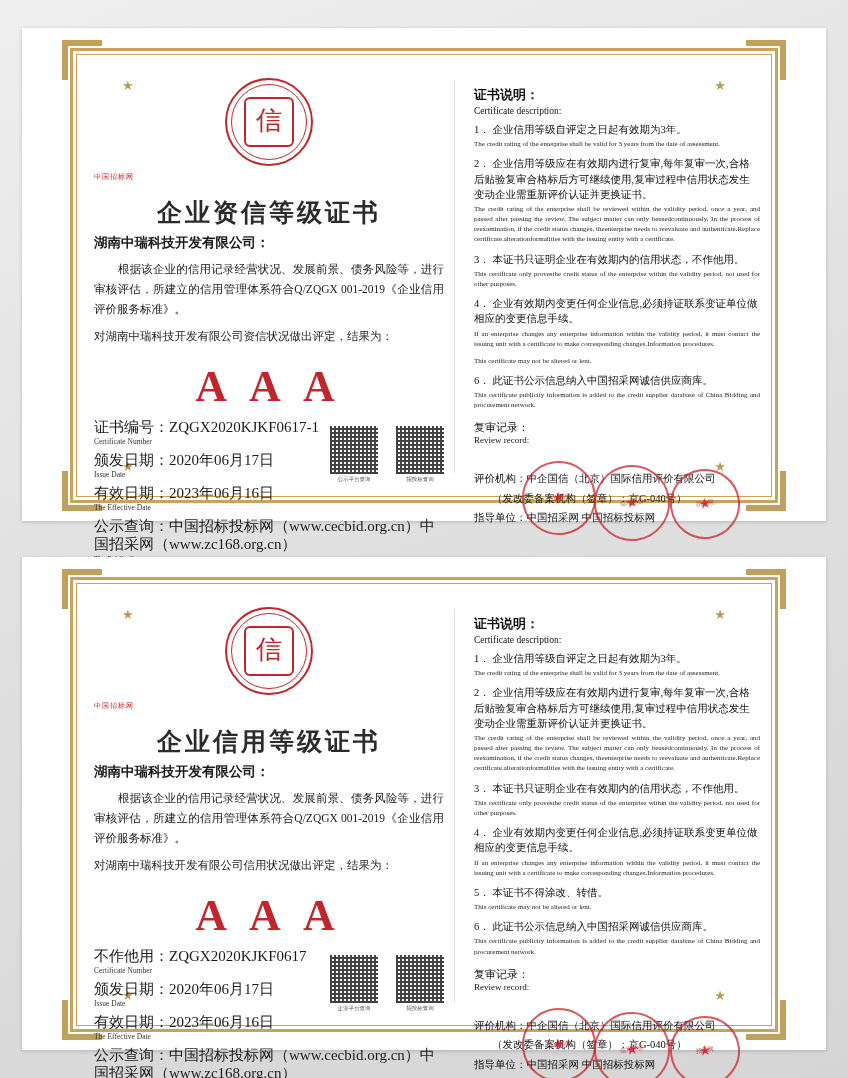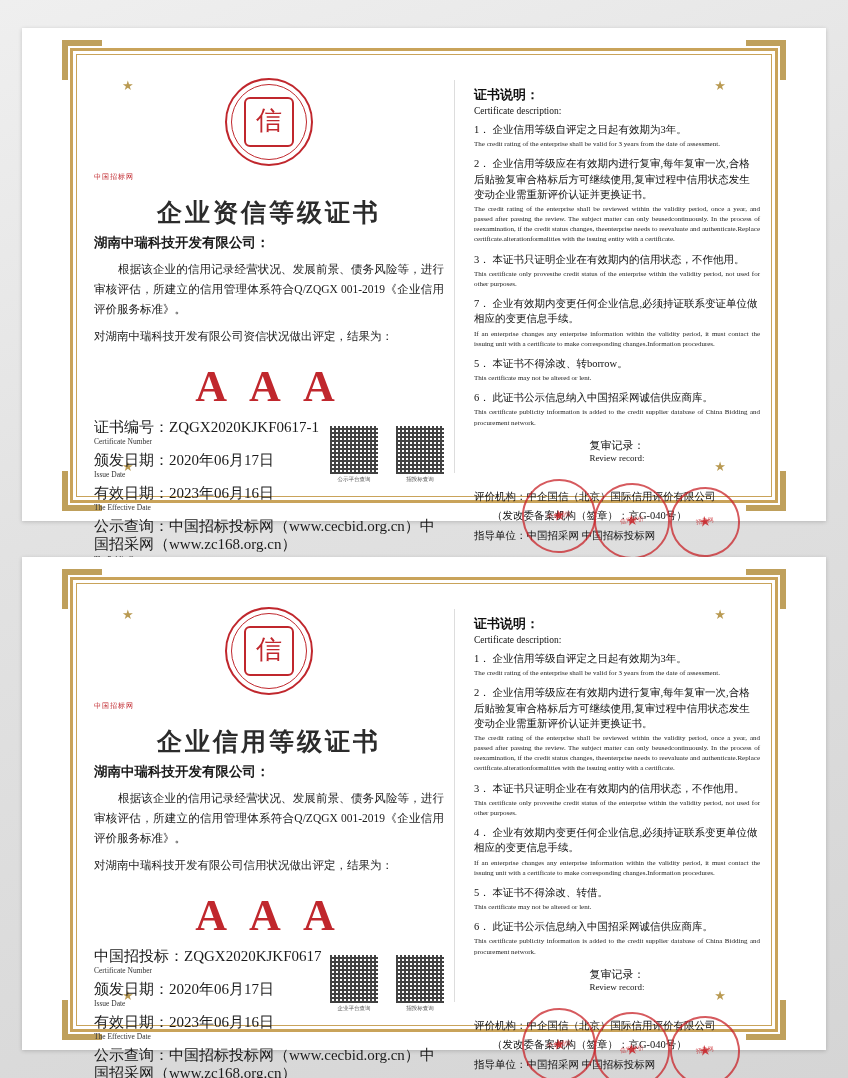--- a/index.html
+++ b/index.html
@@ -143,21 +143,21 @@
   .right{
     position:absolute;
     left:452px;top:58px;right:66px;bottom:40px;
     color:#111;
   }
   .r-title{font-size:13px;font-weight:bold;}
   .r-title-en{font-size:9.5px;margin-top:2px;margin-bottom:6px;}
   .item{margin-bottom:7px;}
   .item .zh{font-size:10.5px;line-height:1.45;}
   .item .en{font-size:7px;line-height:1.45;color:#222;margin-top:2px;text-align:justify;}
-  .review{margin-top:10px;text-align:center;}
+  .review{margin-top:10px;}
   .review .zh{font-size:11px;}
   .review .en{font-size:9px;margin-top:0;}
   .sign{
     margin-top:24px;position:relative;font-size:10.5px;line-height:1.85;
   }
   .sign .ln2{padding-left:18px;}
   .red-seal{
     position:absolute;
     border:2px solid rgba(200,35,40,.75);
     border-radius:50%;
@@ -239,25 +239,24 @@
     </div>
     <div class="item">
       <div class="zh">2． 企业信用等级应在有效期内进行复审,每年复审一次,合格后贴验复审合格标后方可继续使用,复审过程中信用状态发生变动企业需重新评价认证并更换证书。</div>
       <div class="en">The credit rating of the enterprise shall be reviewed within the validity period, once a year, and passed after passing the review. The subject matter can only beusedcontinuously. In the process of reexamination, if the credit status changes, theenterprise needs to reevaluate and authenticate.Replace certificate.alterationformalities with the issuing entity with a certificate.</div>
     </div>
     <div class="item">
       <div class="zh">3． 本证书只证明企业在有效期内的信用状态，不作他用。</div>
       <div class="en">This certificate only provesthe credit status of the enterprise within the validity period, not used for other purposes.</div>
     </div>
     <div class="item">
-      <div class="zh">7． 企业有效期内变更任何企业信息,必须持证联系变证单位做相应的变更信息手续。</div>
+      <div class="zh">4． 企业有效期内变更任何企业信息,必须持证联系变证单位做相应的变更信息手续。</div>
       <div class="en">If an enterprise changes any enterprise information within the validity period, it must contact the issuing unit with a certificate to make corresponding changes.Information procedures.</div>
     </div>
     <div class="item">
-      <div class="zh">5． 本证书不得涂改、转borrow。</div>
       <div class="en">This certificate may not be altered or lent.</div>
     </div>
     <div class="item">
       <div class="zh">6． 此证书公示信息纳入中国招采网诚信供应商库。</div>
       <div class="en">This certificate publicity information is added to the credit supplier database of China Bidding and procurement network.</div>
     </div>
 
     <div class="review">
       <div class="zh">复审记录：</div>
       <div class="en">Review record:</div>
@@ -304,21 +303,21 @@
     </div>
     <div class="seal-caption">中国招标网</div>
 
     <div class="cert-title">企业信用等级证书</div>
     <div class="company">湖南中瑞科技开发有限公司：</div>
     <div class="para indent">根据该企业的信用记录经营状况、发展前景、债务风险等，进行审核评估，所建立的信用管理体系符合Q/ZQGX 001-2019《企业信用评价服务标准》。</div>
     <div class="para">对湖南中瑞科技开发有限公司信用状况做出评定，结果为：</div>
     <div class="grade">AAA</div>
 
     <div class="field-block">
-      <div class="f-row">中国招投标：ZQGX2020KJKF0617</div>
+      <div class="f-row">不作他用：ZQGX2020KJKF0617</div>
       <div class="f-sub">Certificate Number</div>
       <div class="f-row">颁发日期：2020年06月17日</div>
       <div class="f-sub">Issue Date</div>
       <div class="f-row">有效日期：2023年06月16日</div>
       <div class="f-sub">The Effective Date</div>
       <div class="f-row">公示查询：中国招标投标网（www.cecbid.org.cn）中国招采网（www.zc168.org.cn）</div>
       <div class="f-sub">The Public Query</div>
 
       <div class="qr-area">
         <div class="qr-box">

